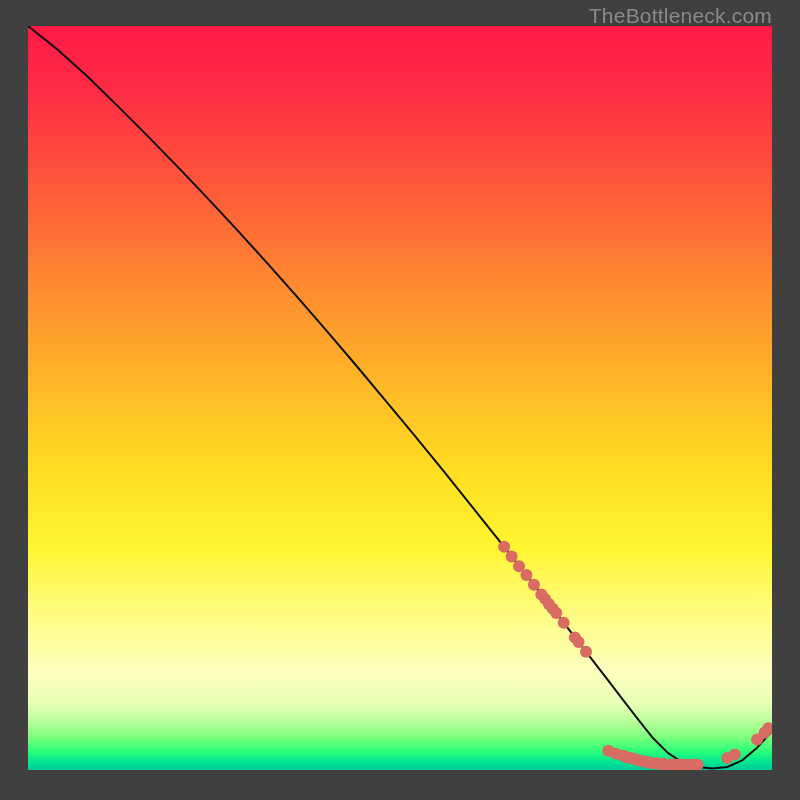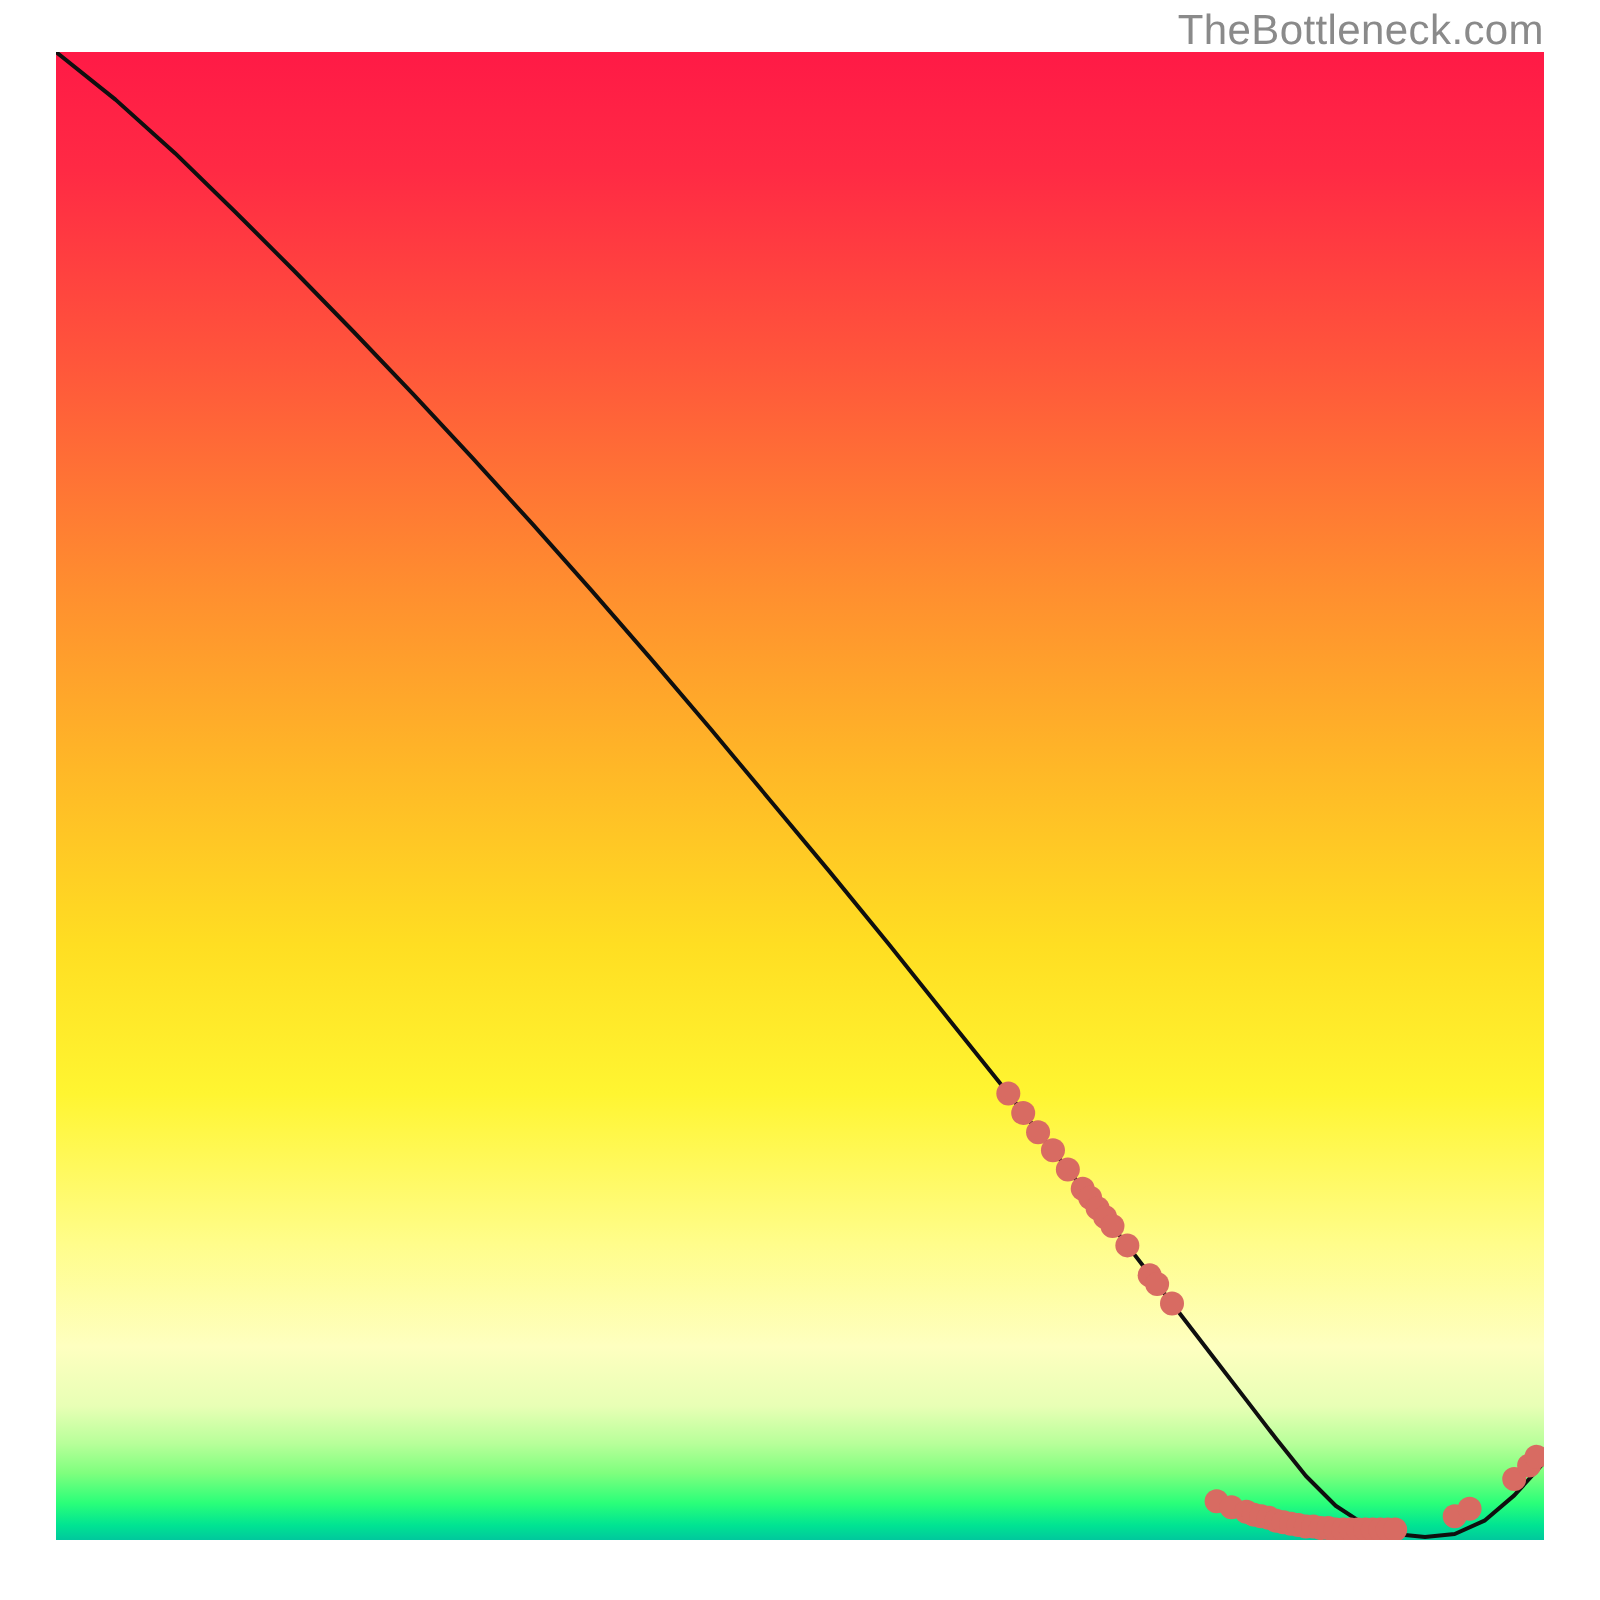--- a/index.html
+++ b/index.html
@@ -8,21 +8,21 @@
     width: 800px;
     height: 800px;
     background: #000;
     overflow: hidden;
     font-family: Arial, Helvetica, sans-serif;
   }
   .stage {
     position: relative;
     width: 800px;
     height: 800px;
-    background: #ffffff;
+    background: #404040;
   }
   .plot {
     position: absolute;
     left: 28px;
     top: 26px;
     width: 744px;
     height: 744px;
   }
   .gradient {
     position: absolute;

